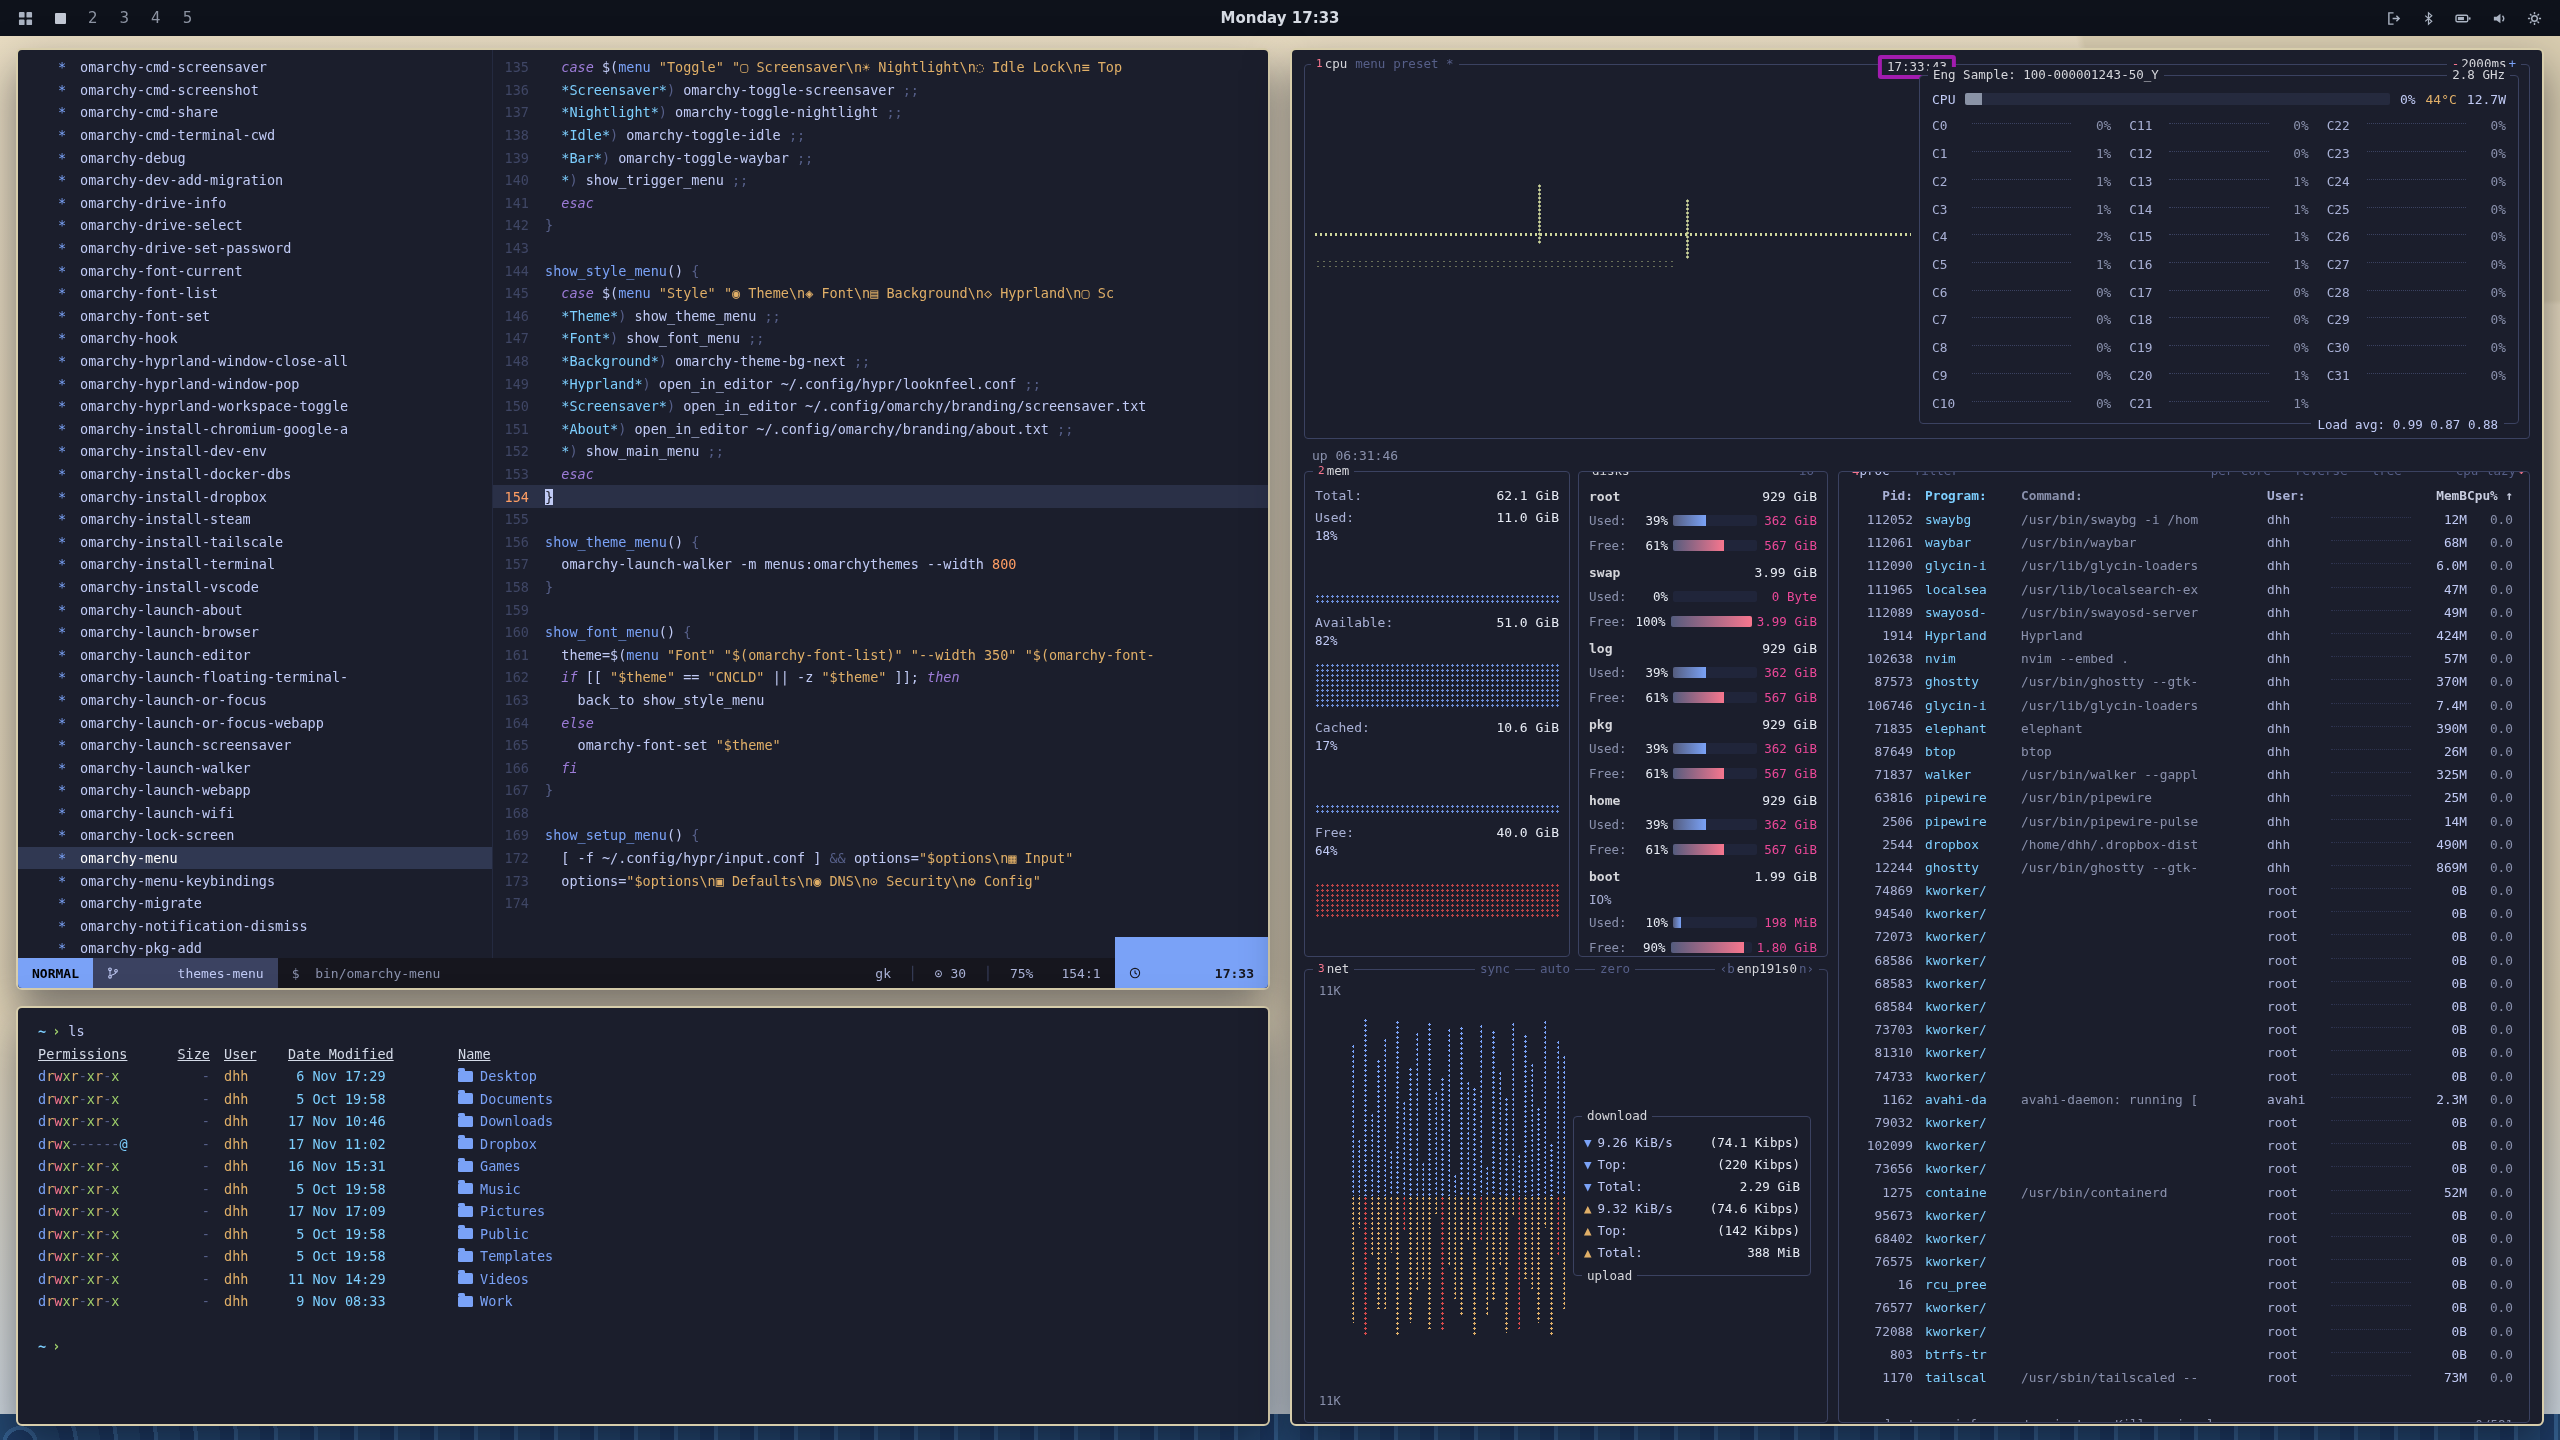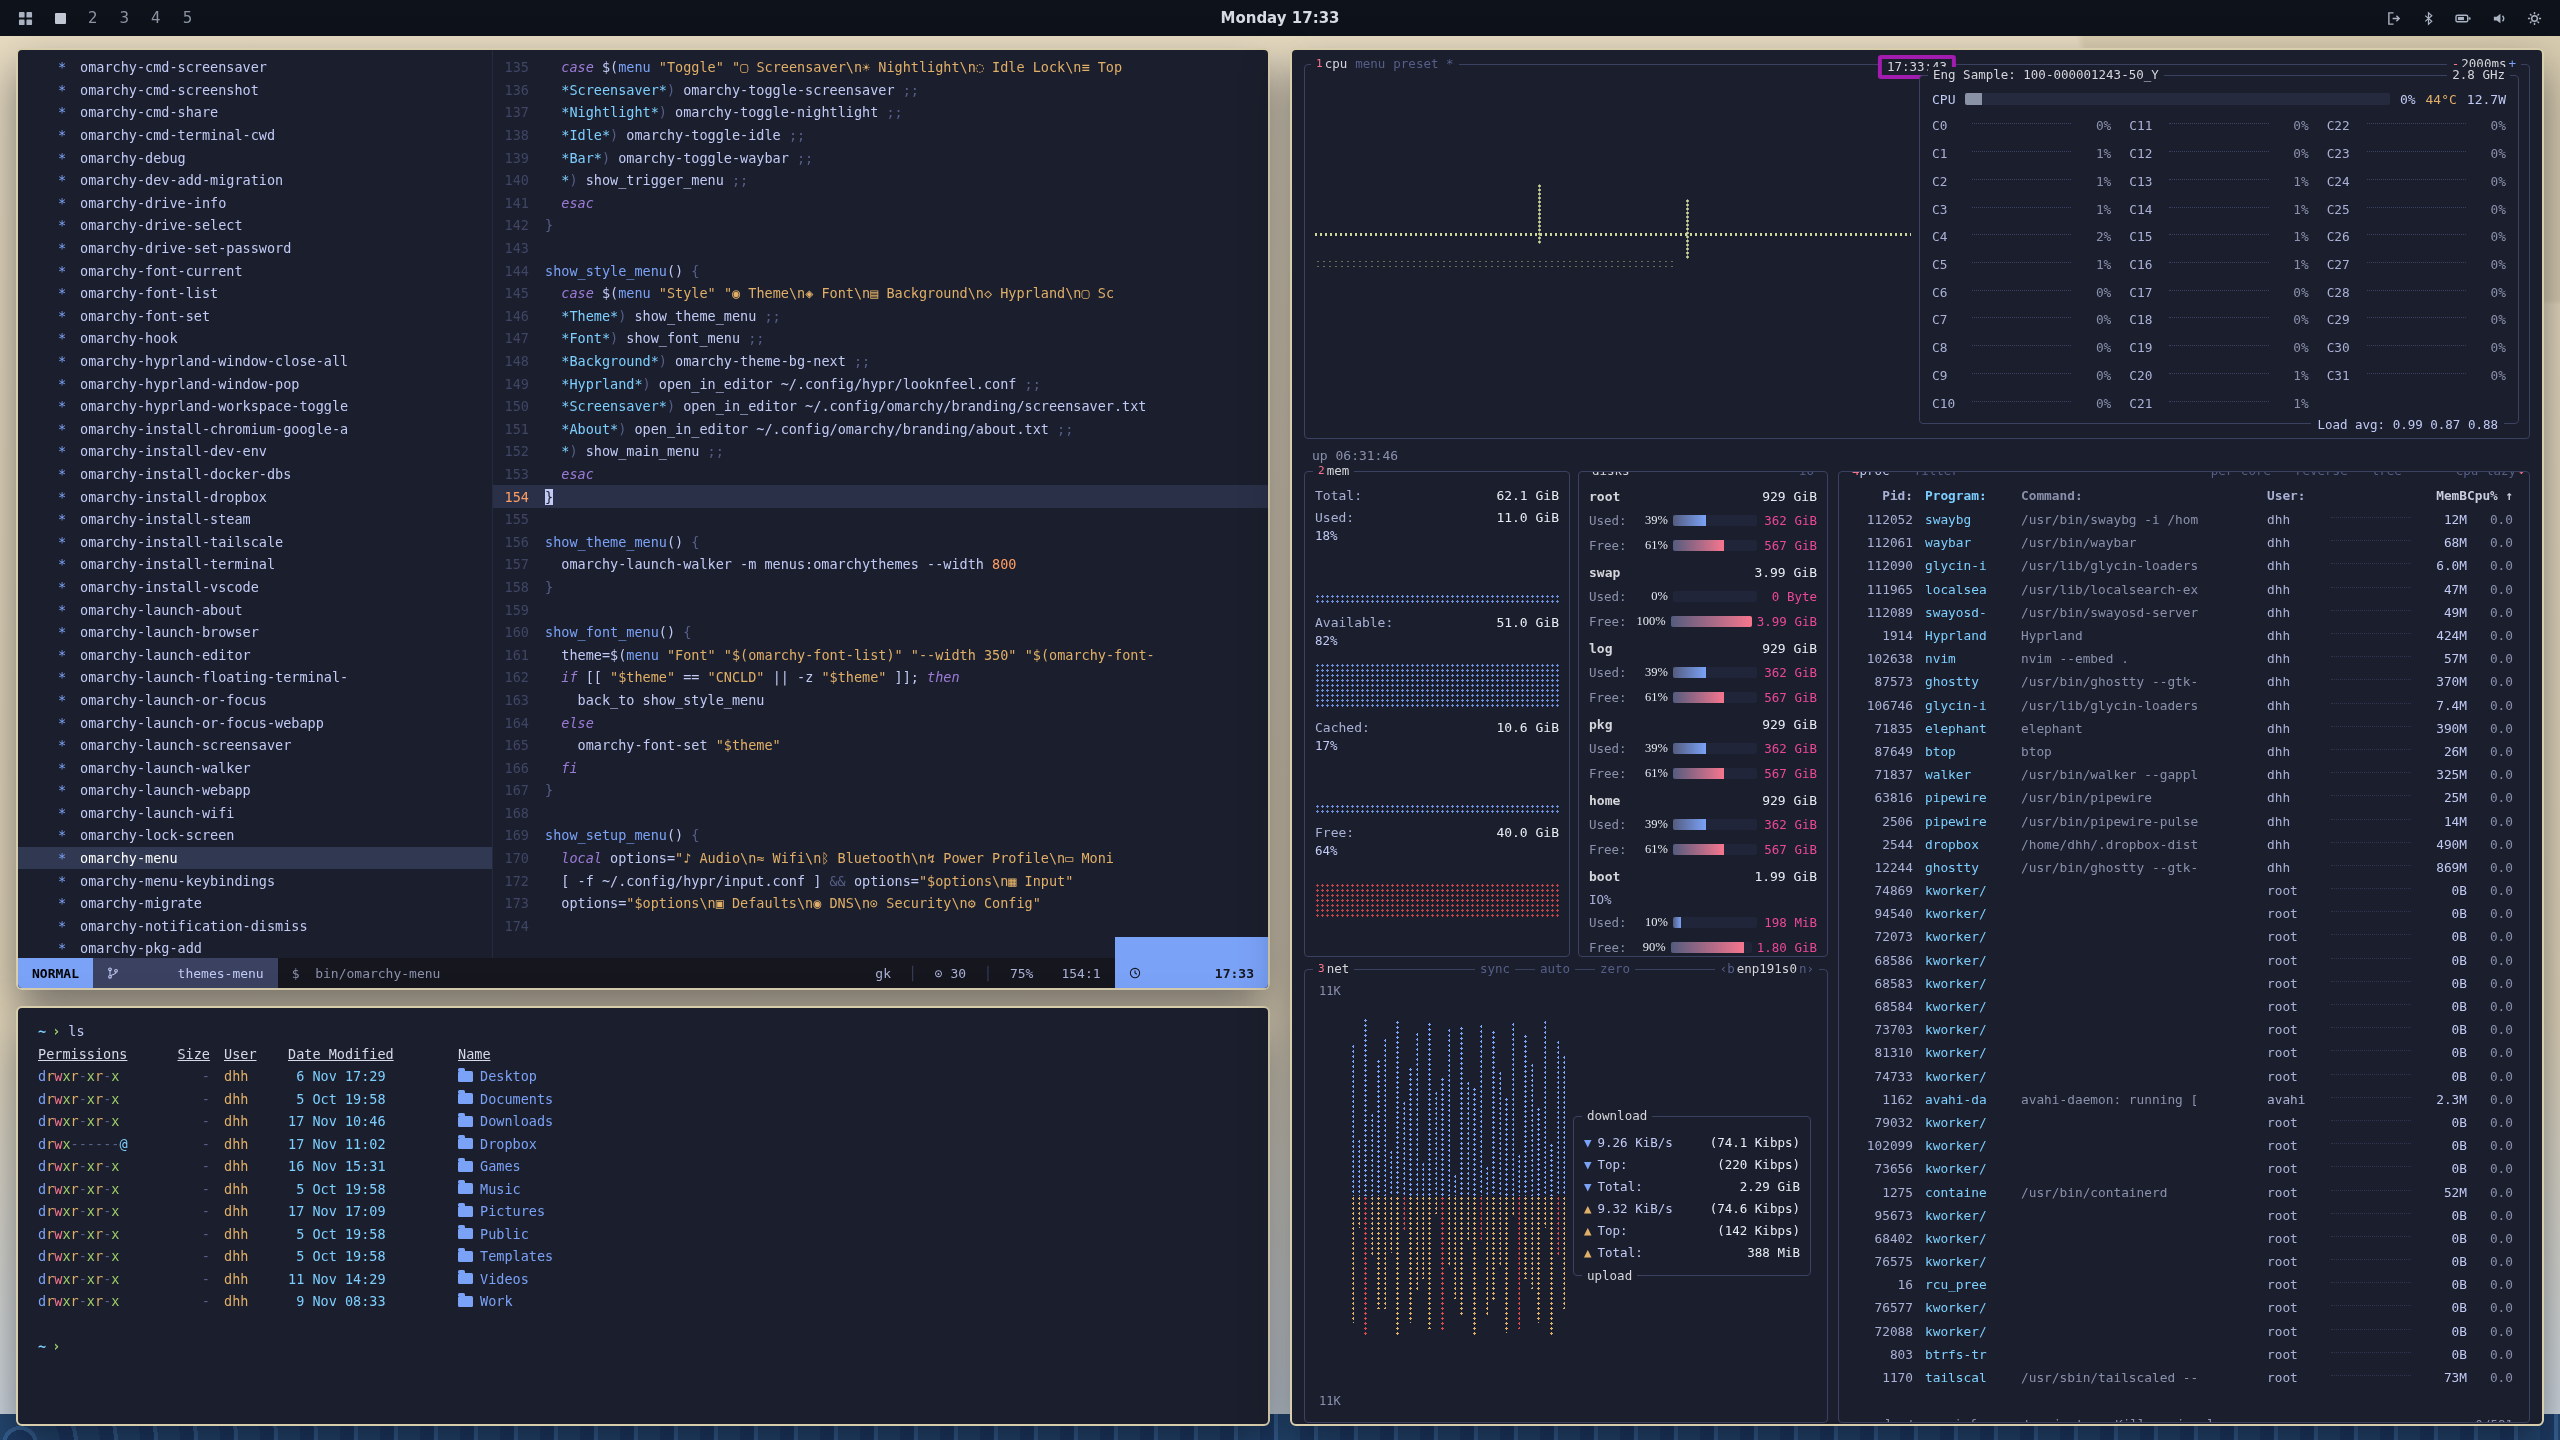--- a/index.html
+++ b/index.html
@@ -116,21 +116,21 @@
   .mg.gr i{background-image:radial-gradient(#db4b4b 1px,transparent 1.3px);}
   
   .dk{margin-bottom:2px;}
   .dk-name-row{display:flex;justify-content:space-between;height:24px;align-items:center;font-size:13px;}
   .dk-name{color:#d5d6db;font-weight:bold;}
   .dk-size{color:#e8ecf5;}
   .dk-io:empty{display:none;}
   .dk-io{height:22px;color:#a9b1d6;font-size:12.5px;display:flex;align-items:center;}
   .dk-row{display:flex;align-items:center;height:25px;font-size:12.5px;white-space:pre;gap:5px;}
   .dk-l{color:#8a91ad;width:40px;}
-  .dk-p{width:34px;text-align:right;color:#e8ecf5;font-family:Liberation Serif, serif;}
+  .dk-p{width:34px;text-align:right;color:#e8ecf5;}
   .meter{width:84px;height:11px;background:#20253a;border-radius:2px;overflow:hidden;display:inline-block;}
   .meter i{display:block;height:100%;background:linear-gradient(90deg,#545c7e,#7aa2f7);}
   .m-free i{background:linear-gradient(90deg,#545c7e,#f7768e);}
   .dk-v{flex:1;text-align:right;color:#ec4899;}
   
   #net-graph-area{flex:1;position:relative;}
   .net-scale{position:absolute;left:4px;color:#8a91ad;font-size:12px;}
   #net-bars{position:absolute;inset:18px 6px 18px 34px;display:flex;align-items:stretch;}
   .nb-col{flex:1;display:flex;flex-direction:column;margin:0 1.5px;}
   .nb-top{height:50%;display:flex;align-items:flex-end;}
@@ -597,24 +597,20 @@
         <div class="code-line">
           <span class="ln">168</span>
           <span class="lc"></span>
         </div>
 
         <div class="code-line">
           <span class="ln">169</span>
           <span class="lc"><span class="tk-fn">show_setup_menu</span><span class="tk-tx">() </span><span class="tk-op">{</span></span>
         </div>
 
-        <div class="code-line">
-          <span class="ln">170</span>
-          <span class="lc"><span class="tk-tx">  </span><span class="tk-kw">local</span><span class="tk-tx"> options=</span><span class="tk-st">"♪ Audio\n≈ Wifi\nᛒ Bluetooth\n↯ Power Profile\n▭ Moni</span></span>
-        </div>
 
 
         <div class="code-line">
           <span class="ln">172</span>
           <span class="lc"><span class="tk-tx">  [ -f ~/.config/hypr/input.conf ] </span><span class="tk-op">&amp;&amp;</span><span class="tk-tx"> options=</span><span class="tk-st">"$options\n▦ Input"</span></span>
         </div>
 
         <div class="code-line">
           <span class="ln">173</span>
           <span class="lc"><span class="tk-tx">  options=</span><span class="tk-st">"$options\n▣ Defaults\n◉ DNS\n⊙ Security\n⚙ Config"</span></span>

